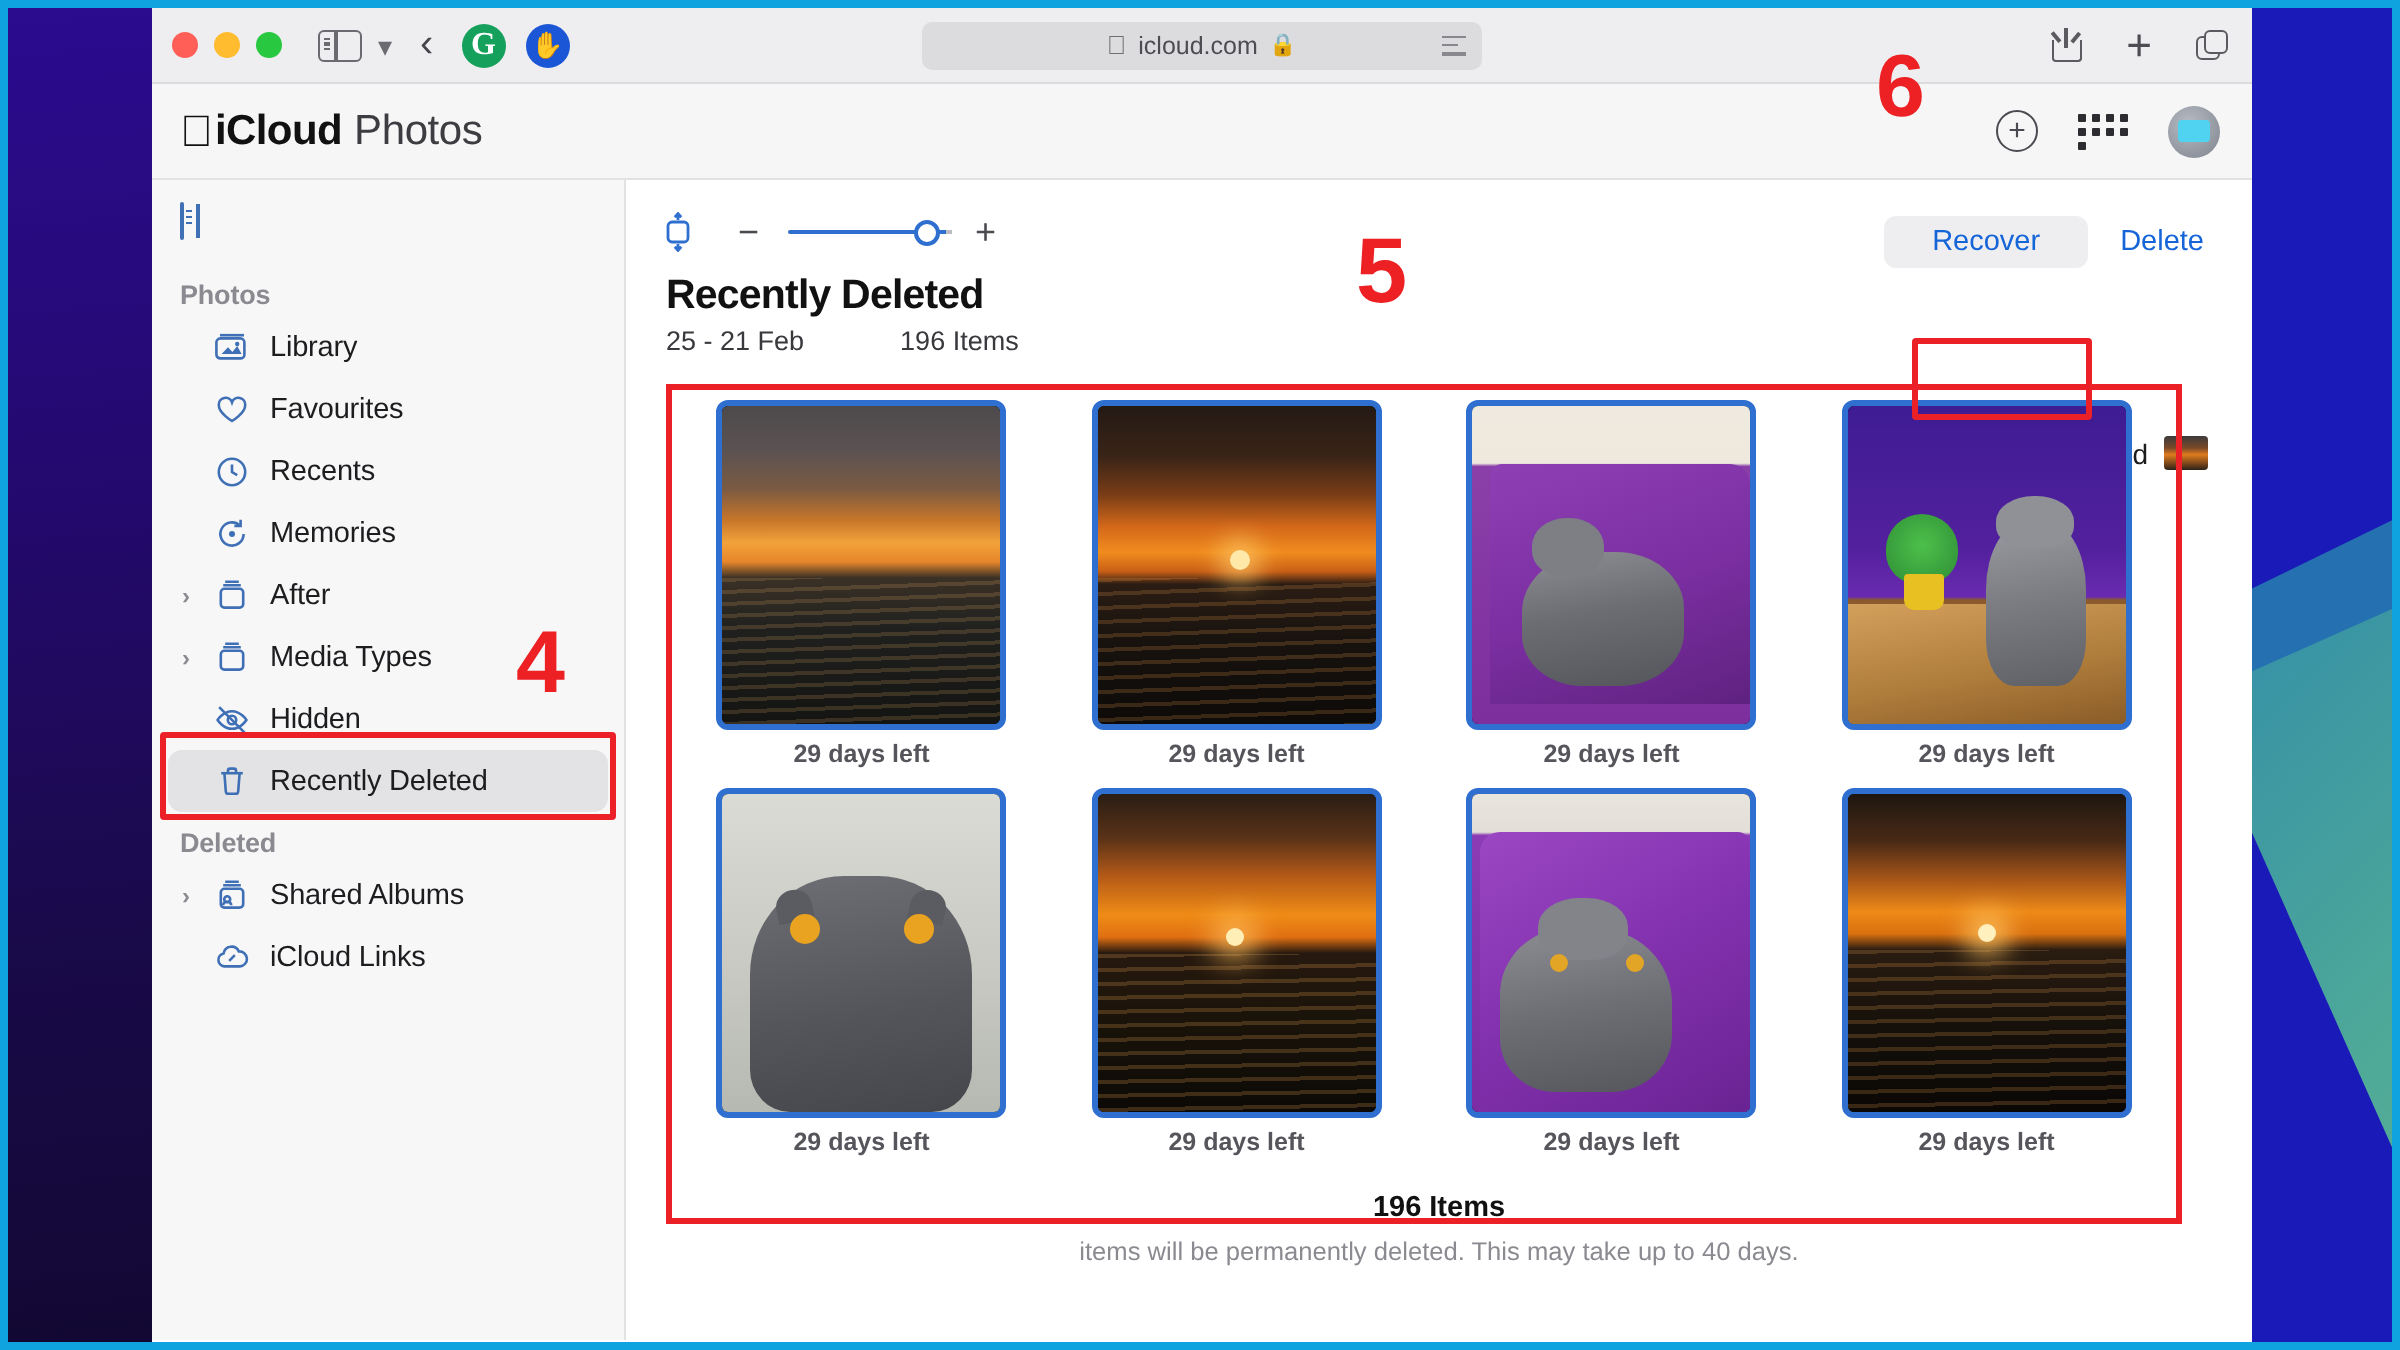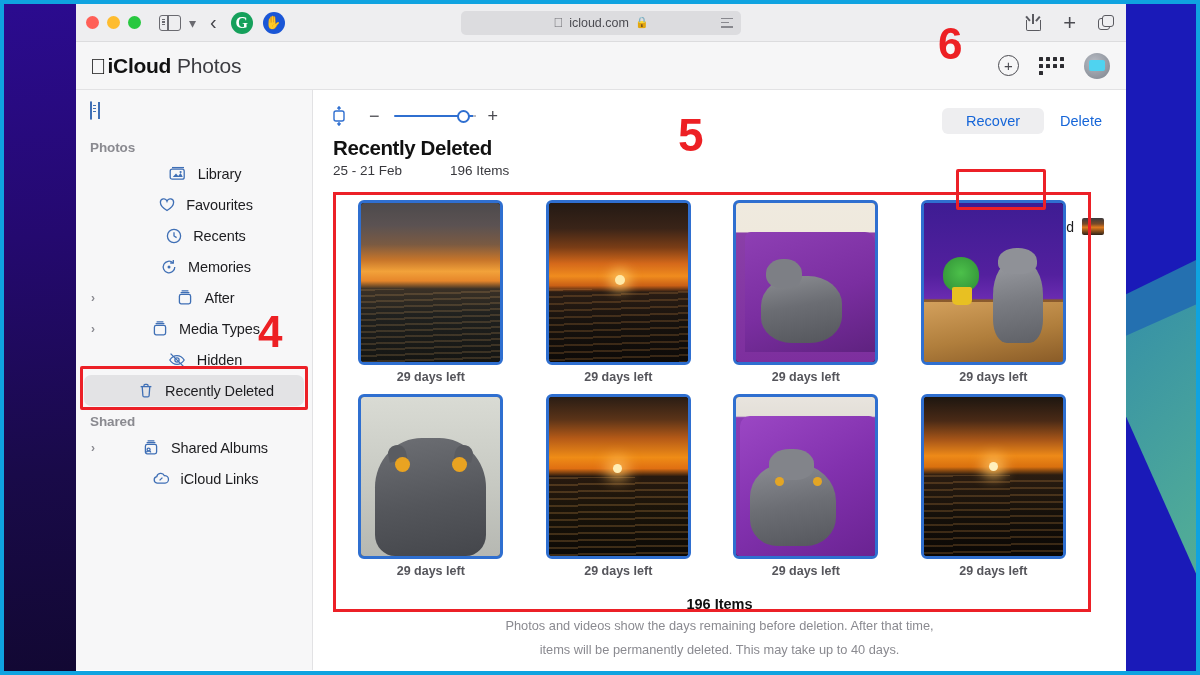--- a/index.html
+++ b/index.html
@@ -163,21 +163,20 @@
 
   .sb-section {
     font-size: 13.5px; font-weight: 600; color: #8a8a90;
     padding: 8px 0 3px 14px; letter-spacing: -0.1px;
   }
   .sb-item {
     display: flex; align-items: center; gap: 10px;
     height: 31px; margin: 0 8px; padding-left: 22px;
     border-radius: 7px; font-size: 14.5px; color: #1d1d20; letter-spacing: -0.1px;
     position: relative;
-    justify-content: center;
   }
   .sb-item.selected { background: #e3e3e5; }
   .sb-item .chev {
     position: absolute; left: 7px; font-size: 12px; color: #8a8a90; font-weight: 600;
   }
   .sb-ic { width: 19px; height: 19px; flex-shrink: 0; color: #3f6fb5; display:flex; align-items:center; justify-content:center; }
   .sb-ic svg { display:block; }
 
   #sb-redbox {
     position: absolute; left: 4px; top: 276px; width: 228px; height: 44px;
@@ -555,21 +554,21 @@
         <span class="sb-ic">
           <svg width="18" height="18" viewBox="0 0 18 18" fill="none" stroke="#3f6fb5" stroke-width="1.3">
             <path d="M3.6 4.6h10.8"></path>
               <path d="M5.2 4.6l.7 9.1a1.3 1.3 0 0 0 1.3 1.2h3.6a1.3 1.3 0 0 0 1.3-1.2l.7-9.1"></path>
               <path d="M7 4.6V3.3a1 1 0 0 1 1-1h2a1 1 0 0 1 1 1v1.3"></path>
           </svg>
           </span>
         <span>Recently Deleted</span>
       </div>
 
-      <div class="sb-section">Shared</div>
+      <div class="sb-section">Deleted</div>
       <div class="sb-item">
         <span class="chev">›</span>
         <span class="sb-ic">
           <svg width="18" height="18" viewBox="0 0 18 18" fill="none" stroke="#3f6fb5" stroke-width="1.3">
             <rect x="3.4" y="5.4" width="11.2" height="9.4" rx="1.8"></rect>
               <path d="M4.6 3.6h8.8M5.6 1.9h6.8"></path>
               <circle cx="6.6" cy="10.6" r="1.5"></circle>
               <path d="M4.6 13.6c0-1.1.9-1.7 2-1.7s2 .6 2 1.7"></path>
           </svg>
           </span>
@@ -703,21 +702,20 @@
               </div>
             <div class="cap">29 days left</div>
           </div>
 
         </div>
         <div id="grid-redbox"></div>
       </div>
 
       <div id="footer">
         <div class="count">196 Items</div>
-        <div class="note">Photos and videos show the days remaining before deletion. After that time,</div>
         <div class="note">items will be permanently deleted. This may take up to 40 days.</div>
       </div>
 
       <div id="content-scroll">
         
       </div>
 
       <div id="recover-redbox"></div>
     </div>
   </div>

